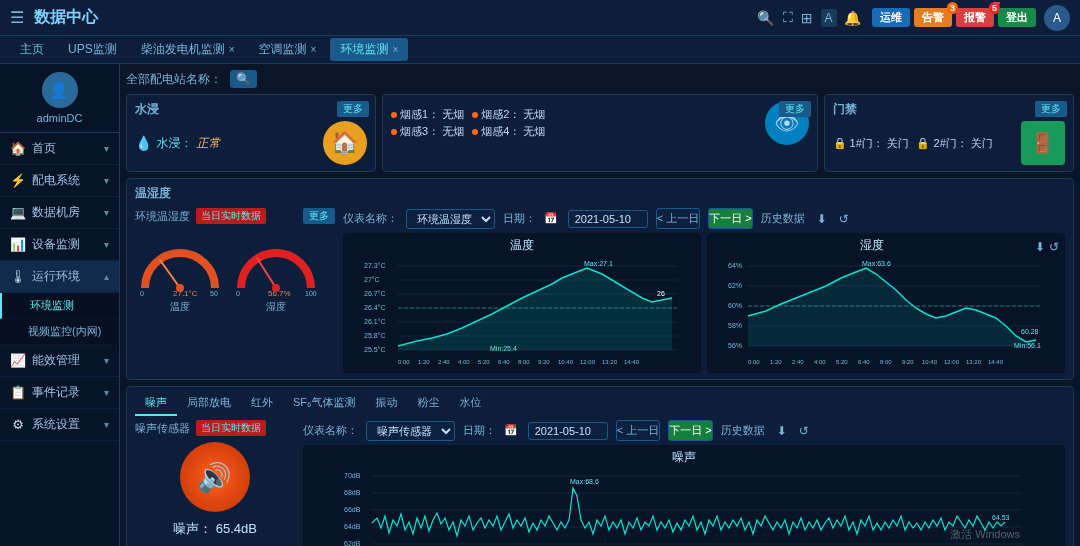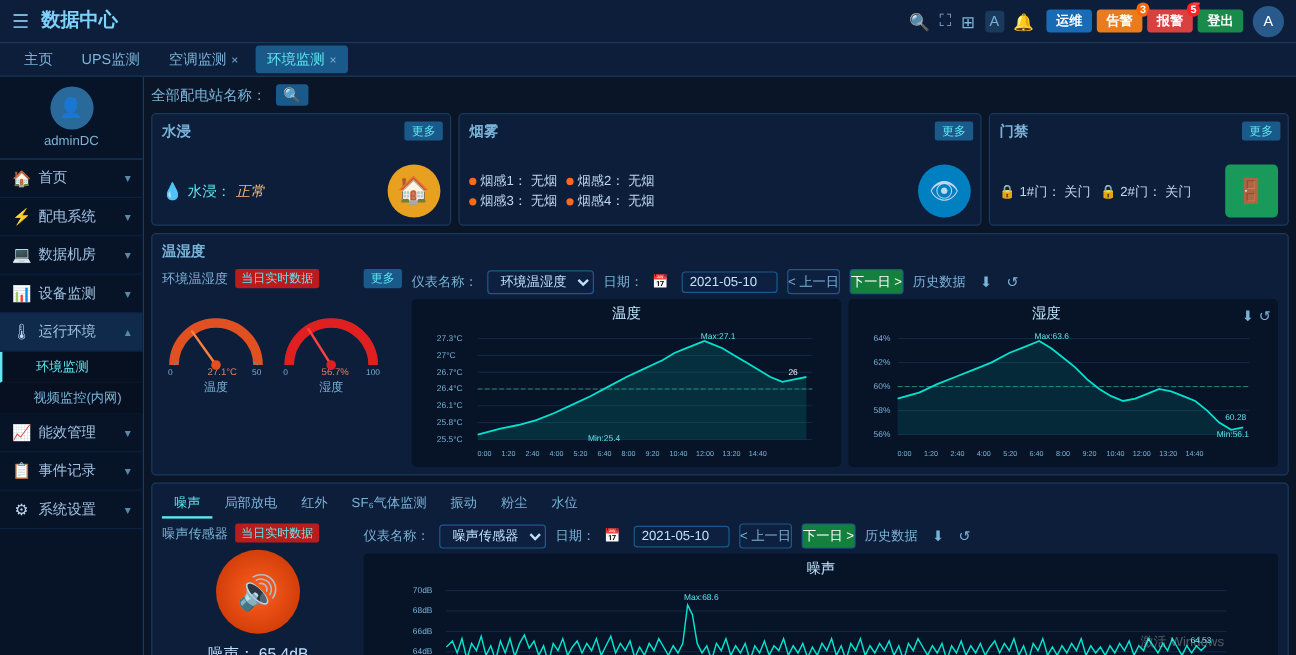--- a/index.html
+++ b/index.html
@@ -220,21 +220,21 @@
       border: 1px solid #1a3a5c;
       border-radius: 4px;
       padding: 6px 8px;
       flex: 1;
       position: relative;
     }
     .card-title {
       font-size: 12px;
       color: #7ab3d8;
       font-weight: bold;
-      margin-bottom: 19px;
+      margin-bottom: 3px;
     }
     .card-more {
       position: absolute;
       top: 6px; right: 6px;
       background: #1a5a8a;
       color: #5ee7f0;
       font-size: 10px;
       padding: 1px 6px;
       border-radius: 2px;
       cursor: pointer;
@@ -480,20 +480,21 @@
       <span style="position:absolute;top:-6px;right:-6px;background:#ff2222;color:#fff;font-size:9px;padding:1px 3px;border-radius:8px;">5</span>
     </span>
     <span class="badge badge-green">登出</span>
   </div>
   <div class="user-avatar">A</div>
 </div>
 
 <div class="nav-tabs">
   <span class="nav-tab">主页</span>
   <span class="nav-tab">UPS监测</span>
+  <span class="nav-tab"><span>柴油发电机监测</span><span class="nav-tab-close">×</span></span>
   <span class="nav-tab"><span>空调监测</span><span class="nav-tab-close">×</span></span>
   <span class="nav-tab active"><span>环境监测</span><span class="nav-tab-close">×</span></span>
 </div>
 
 <div class="main-layout">
 
   <div class="sidebar">
     <div class="sidebar-user">
       <div class="sidebar-avatar">👤</div>
       <div class="sidebar-username">adminDC</div>
@@ -562,21 +563,20 @@
               <span style="color:#00e0a0;font-size:14px;">💧</span>
               <span>水浸：</span>
               <span style="color:#fdba74;font-style:italic;">正常</span>
             </div>
           </div>
           <div class="water-icon-wrap">🏠</div>
         </div>
       </div>
 
       <div class="card" style="flex:1.8;">
-        <div class="card-title">烟雾</div>
         <div class="card-more">更多</div>
         <div class="card-content">
           <div class="smoke-grid">
             <div class="smoke-item">
               <span class="smoke-dot"></span>
               <span>烟感1：</span>
               <span>无烟</span>
             </div>
             <div class="smoke-item">
               <span class="smoke-dot"></span>

